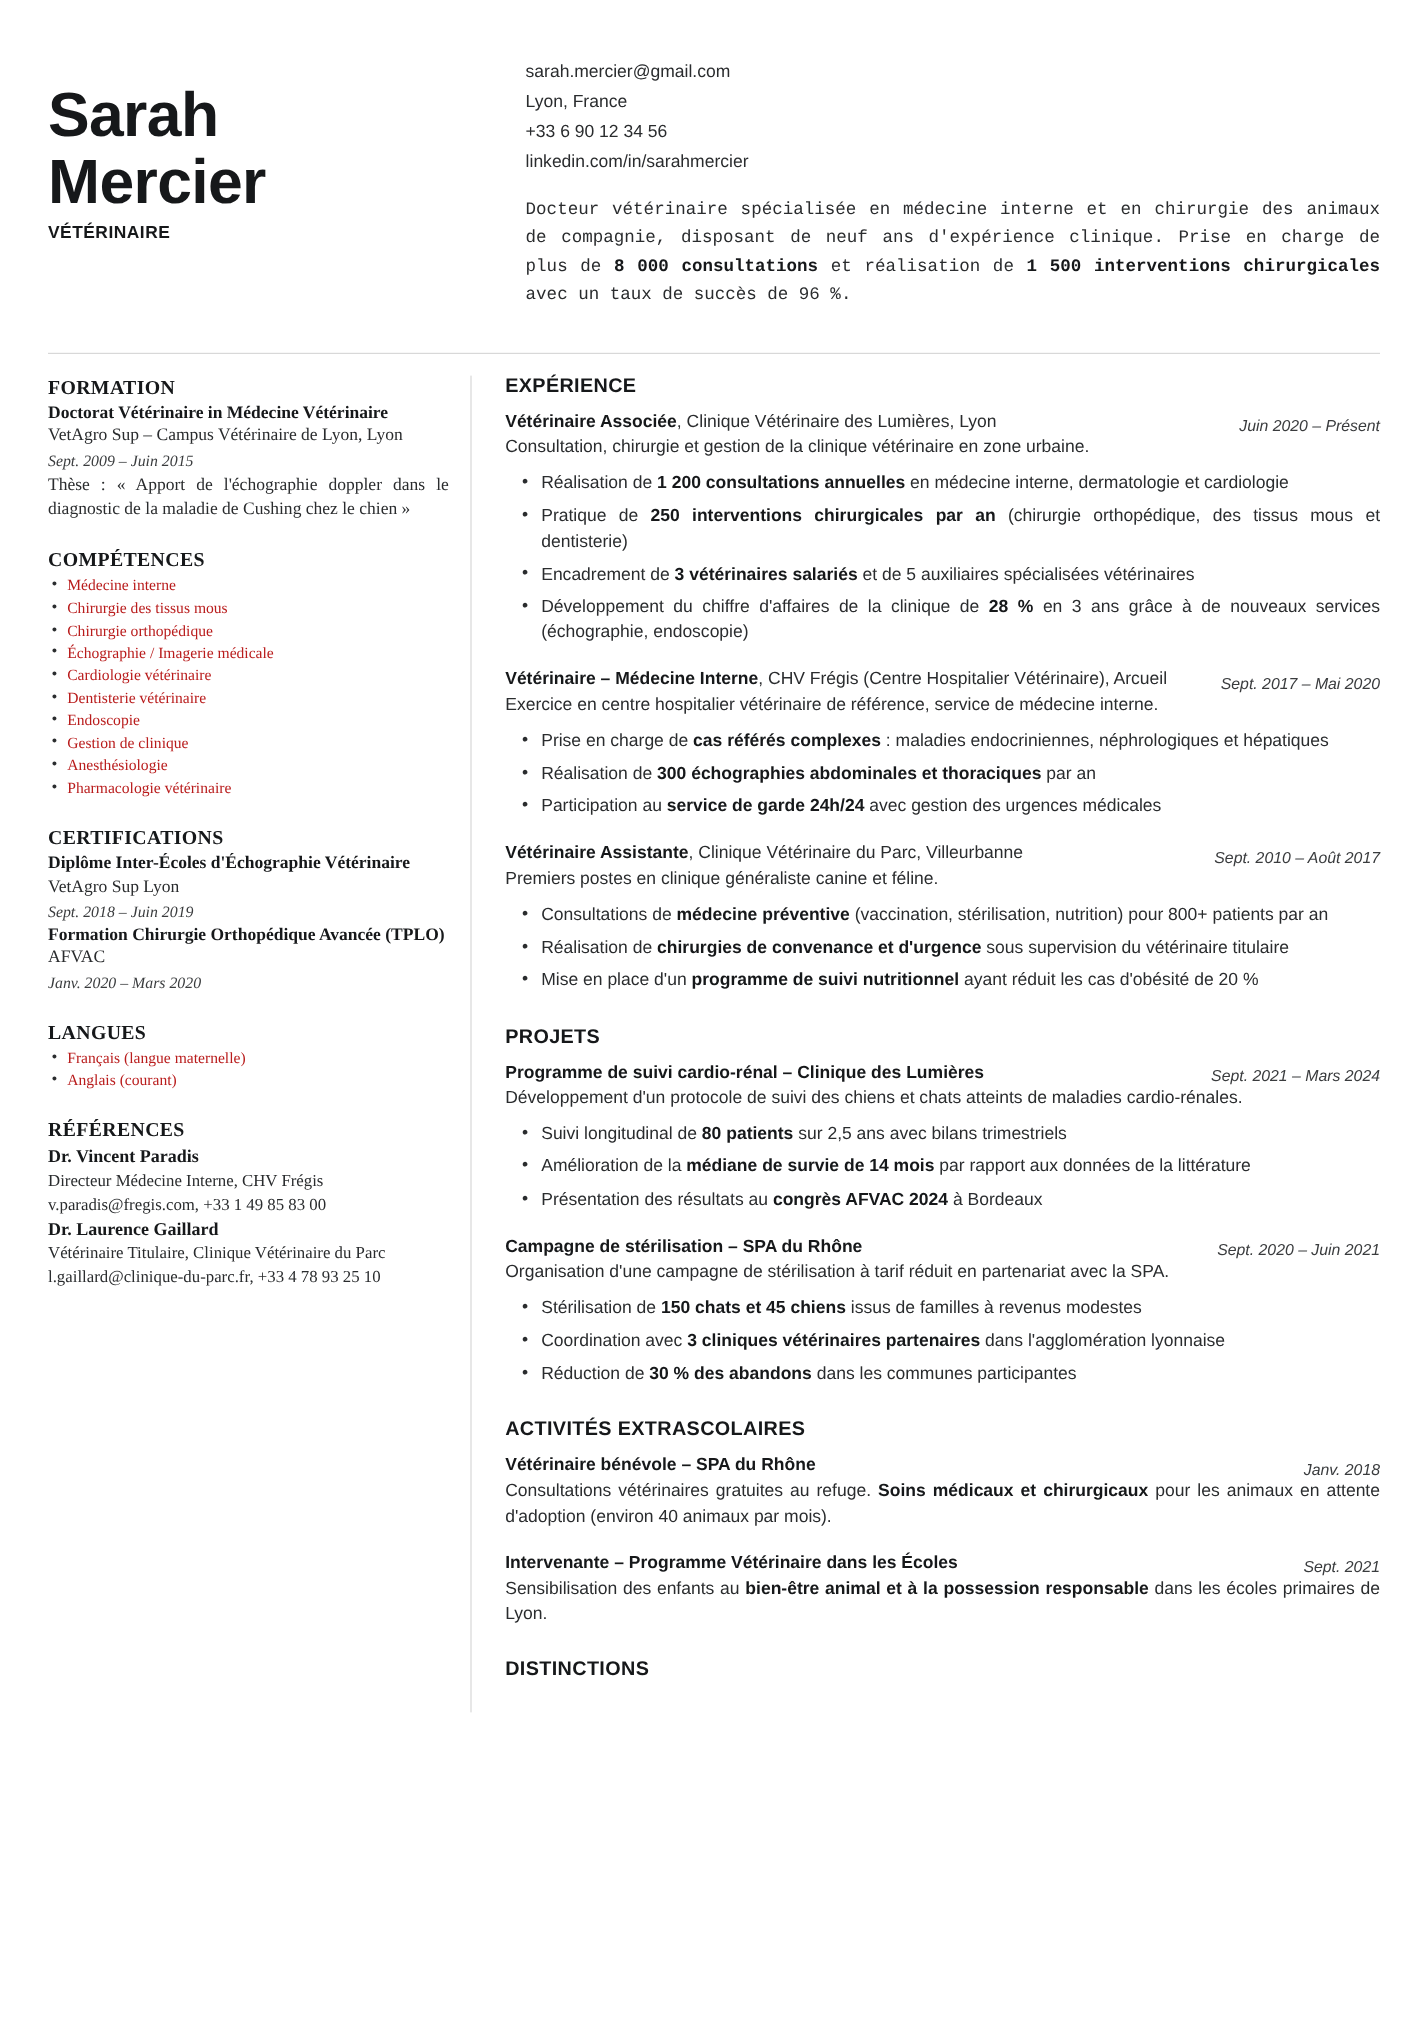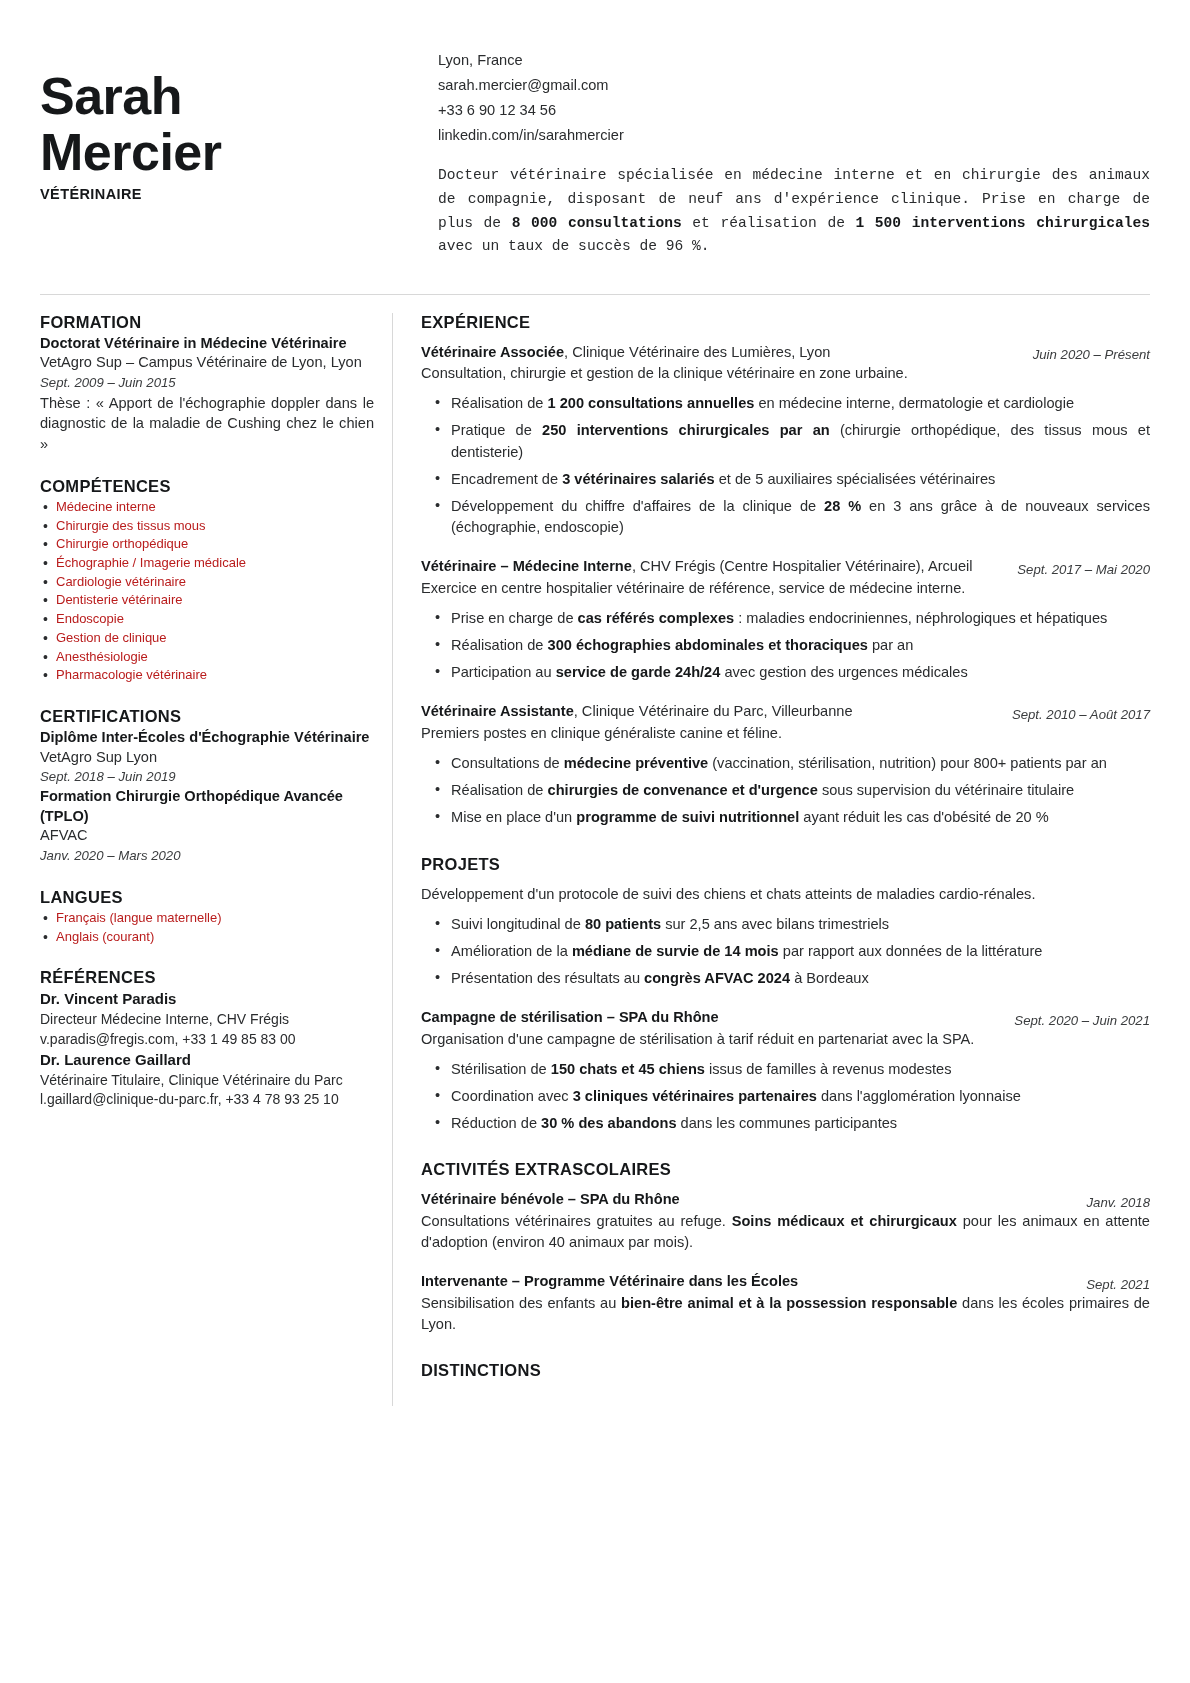--- a/index.html
+++ b/index.html
@@ -74,20 +74,21 @@
   
   .body-cols {
     display: flex;
     margin-top: 18px;
     align-items: stretch;
   }
   .col-left {
     width: 352px;
     flex: 0 0 352px;
     padding-right: 18px;
+    font-family: Liberation Serif, serif;
   }
   .col-right {
     flex: 1;
     padding-left: 28px;
     border-left: 1px solid #d8d8d8;
   }
 
   .sec-title {
     font-size: 16.5px;
     font-weight: bold;
@@ -221,22 +222,22 @@
   <div class="header">
     <div class="header-left">
       <h1 class="name">
         <span>Sarah</span><br>
         <span>Mercier</span>
       </h1>
       <div class="job-title">VÉTÉRINAIRE</div>
     </div>
     <div class="header-right">
       <div>
+        <div class="contact-line">sarah.mercier@gmail.com</div>
         <div class="contact-line">Lyon, France</div>
-        <div class="contact-line">sarah.mercier@gmail.com</div>
         <div class="contact-line">+33 6 90 12 34 56</div>
         <div class="contact-line">linkedin.com/in/sarahmercier</div>
       </div>
       <p class="summary"><span>Docteur vétérinaire spécialisée en médecine interne et en chirurgie des animaux de compagnie, disposant de neuf ans d'expérience clinique. Prise en charge de plus de </span><b>8 000 consultations</b><span> et réalisation de </span><b>1 500 interventions chirurgicales</b><span> avec un taux de succès de 96 %.</span></p>
     </div>
   </div>
 
   <hr class="rule">
 
   <div class="body-cols">
@@ -354,20 +355,26 @@
               <li><span>Réalisation de </span><b>chirurgies de convenance et d'urgence</b><span> sous supervision du vétérinaire titulaire</span></li>
               <li><span>Mise en place d'un </span><b>programme de suivi nutritionnel</b><span> ayant réduit les cas d'obésité de 20 %</span></li>
             </ul>
         </div>
       </div>
 
       <div class="rc-section">
         <div class="sec-title">PROJETS</div>
 
         <div class="job">
+          <div class="job-head">
+            <div class="job-headline">
+              <b>Programme de suivi cardio-rénal – Clinique des Lumières</b>
+            </div>
+            <div class="job-date">Sept. 2021 – Mars 2024</div>
+          </div>
           <div class="job-desc justify">Développement d'un protocole de suivi des chiens et chats atteints de maladies cardio-rénales.</div>
           <ul class="bullets">
               <li><span>Suivi longitudinal de </span><b>80 patients</b><span> sur 2,5 ans avec bilans trimestriels</span></li>
               <li><span>Amélioration de la </span><b>médiane de survie de 14 mois</b><span> par rapport aux données de la littérature</span></li>
               <li><span>Présentation des résultats au </span><b>congrès AFVAC 2024</b><span> à Bordeaux</span></li>
             </ul>
         </div>
 
         <div class="job">
           <div class="job-head">

